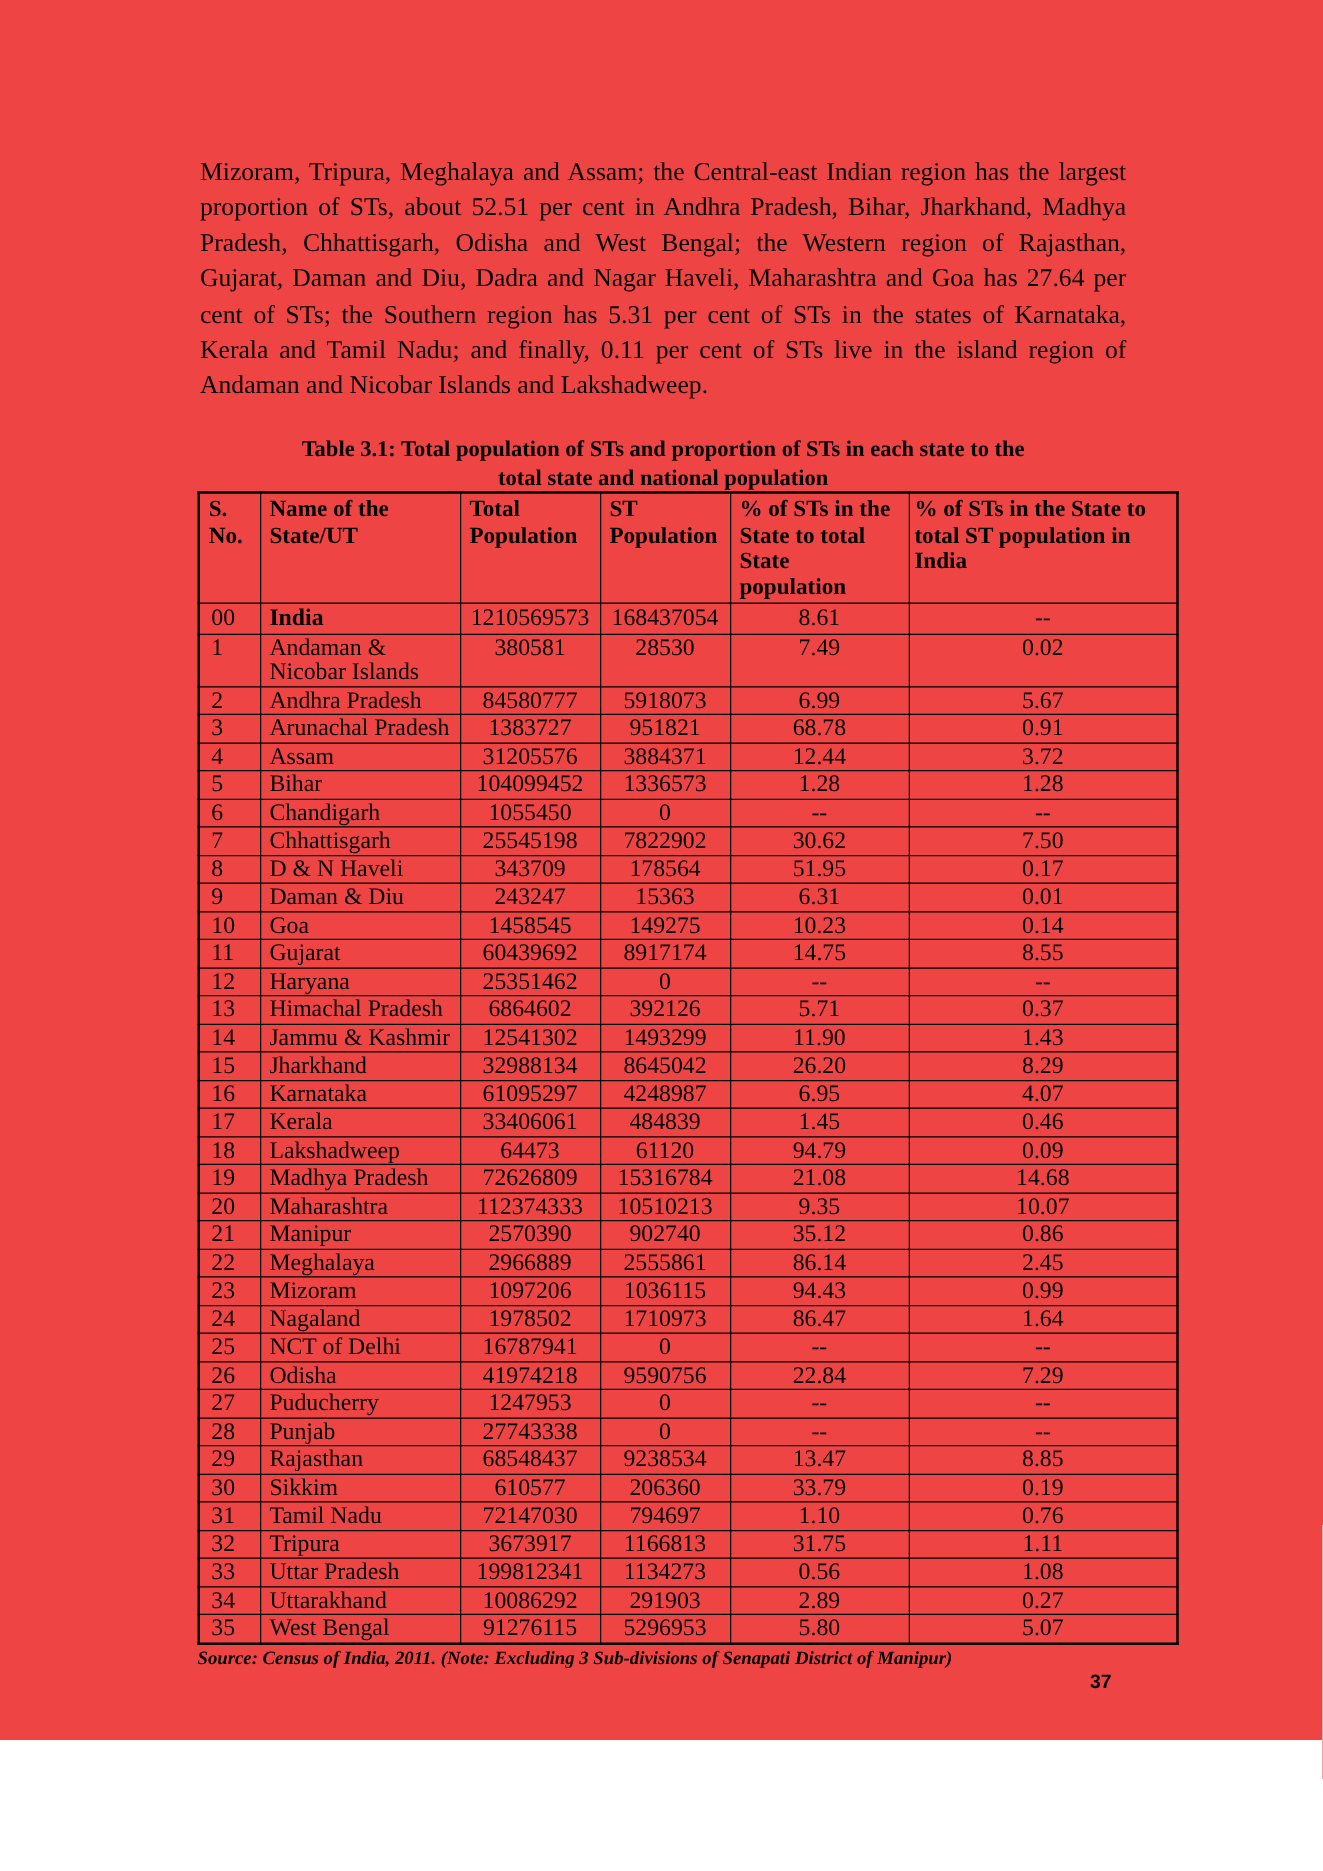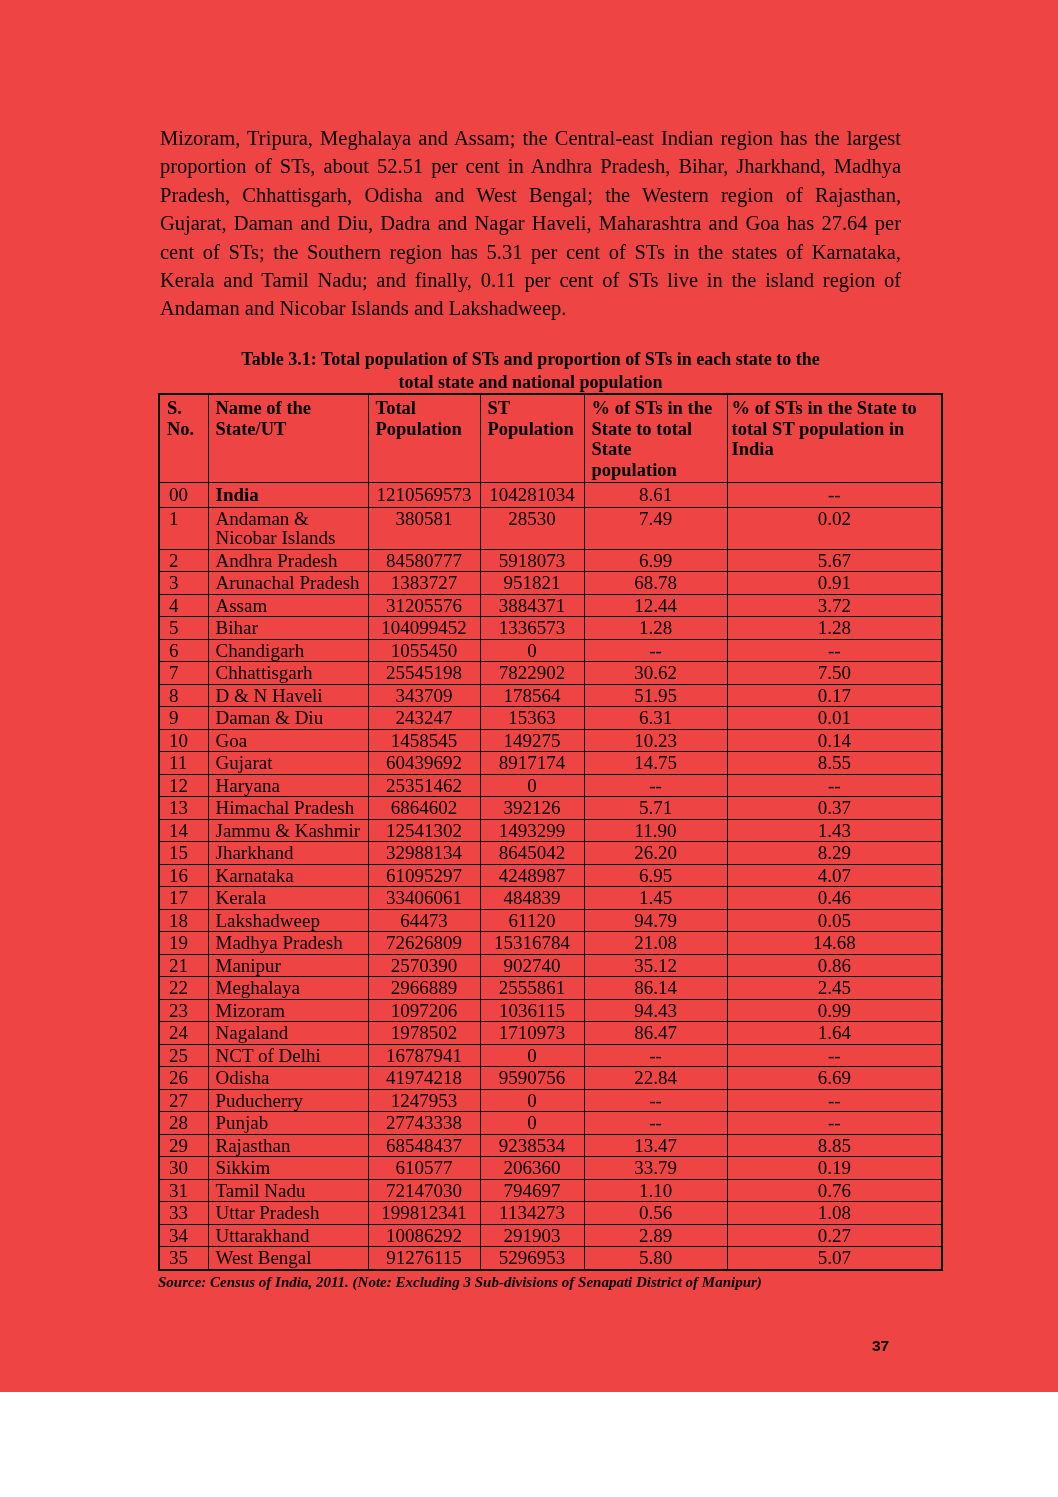--- a/index.html
+++ b/index.html
@@ -147,21 +147,21 @@
           <th>% of STs in the State to
 total ST population in
 India</th>
         </tr>
       </thead>
       <tbody>
           <tr class="row-india">
             <td>00</td>
             <td>India</td>
             <td>1210569573</td>
-            <td>104281034</td>
+            <td>168437054</td>
             <td>8.61</td>
             <td>--</td>
           </tr>
           <tr>
             <td>1</td>
             <td>Andaman &amp;
 Nicobar Islands</td>
             <td>380581</td>
             <td>28530</td>
             <td>7.49</td>
@@ -294,31 +294,39 @@
             <td>484839</td>
             <td>1.45</td>
             <td>0.46</td>
           </tr>
           <tr>
             <td>18</td>
             <td>Lakshadweep</td>
             <td>64473</td>
             <td>61120</td>
             <td>94.79</td>
-            <td>0.05</td>
+            <td>0.09</td>
           </tr>
           <tr>
             <td>19</td>
             <td>Madhya Pradesh</td>
             <td>72626809</td>
             <td>15316784</td>
             <td>21.08</td>
             <td>14.68</td>
           </tr>
           <tr>
+            <td>20</td>
+            <td>Maharashtra</td>
+            <td>112374333</td>
+            <td>10510213</td>
+            <td>9.35</td>
+            <td>10.07</td>
+          </tr>
+          <tr>
             <td>21</td>
             <td>Manipur</td>
             <td>2570390</td>
             <td>902740</td>
             <td>35.12</td>
             <td>0.86</td>
           </tr>
           <tr>
             <td>22</td>
             <td>Meghalaya</td>
@@ -350,21 +358,21 @@
             <td>0</td>
             <td>--</td>
             <td>--</td>
           </tr>
           <tr>
             <td>26</td>
             <td>Odisha</td>
             <td>41974218</td>
             <td>9590756</td>
             <td>22.84</td>
-            <td>6.69</td>
+            <td>7.29</td>
           </tr>
           <tr>
             <td>27</td>
             <td>Puducherry</td>
             <td>1247953</td>
             <td>0</td>
             <td>--</td>
             <td>--</td>
           </tr>
           <tr>
@@ -393,20 +401,28 @@
           </tr>
           <tr>
             <td>31</td>
             <td>Tamil Nadu</td>
             <td>72147030</td>
             <td>794697</td>
             <td>1.10</td>
             <td>0.76</td>
           </tr>
           <tr>
+            <td>32</td>
+            <td>Tripura</td>
+            <td>3673917</td>
+            <td>1166813</td>
+            <td>31.75</td>
+            <td>1.11</td>
+          </tr>
+          <tr>
             <td>33</td>
             <td>Uttar Pradesh</td>
             <td>199812341</td>
             <td>1134273</td>
             <td>0.56</td>
             <td>1.08</td>
           </tr>
           <tr>
             <td>34</td>
             <td>Uttarakhand</td>

